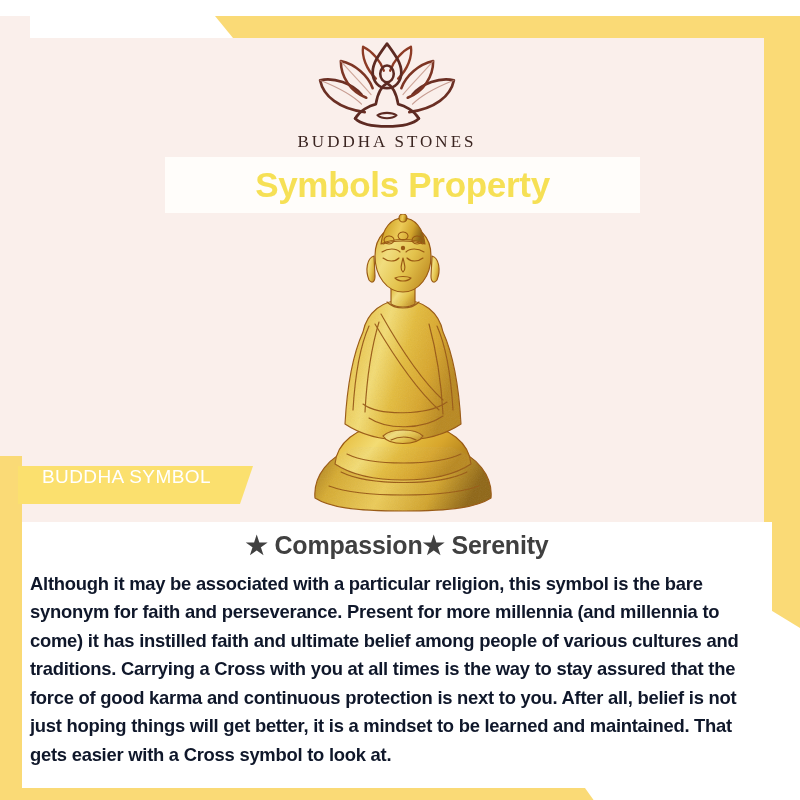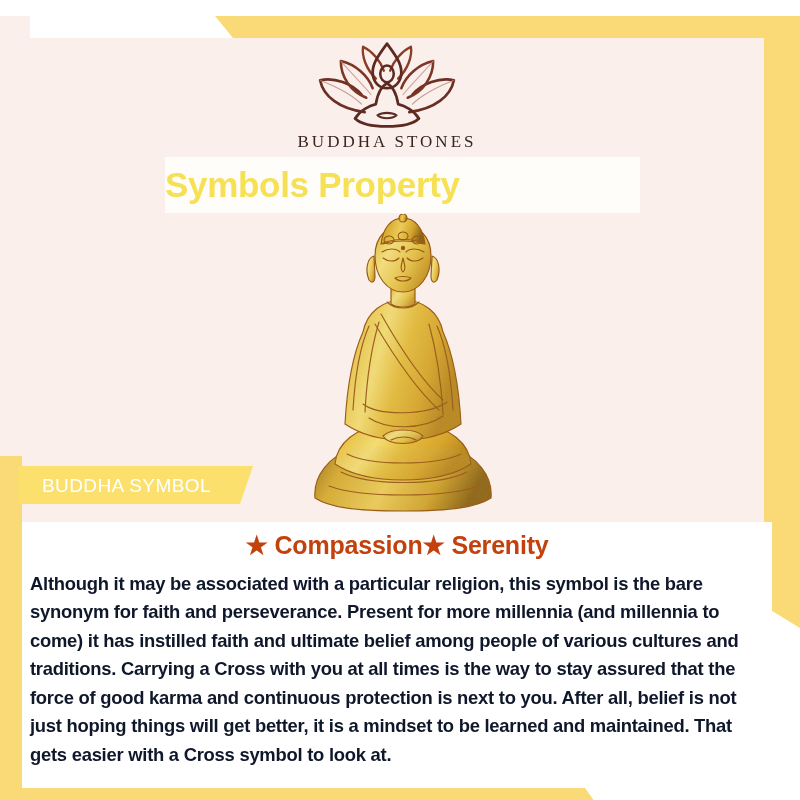--- a/index.html
+++ b/index.html
@@ -90,20 +90,21 @@
   }
 
   
   .title-band {
     position: absolute;
     left: 165px; top: 141px;
     width: 475px; height: 56px;
     background: #fffdfa;
     display: flex;
     align-items: center;
+    justify-content: center;
   }
   .title-text {
     font-family: "Liberation Sans", sans-serif;
     font-size: 35px;
     font-weight: bold;
     color: #f6e055;
     letter-spacing: -0.3px;
     white-space: nowrap;
   }
 
@@ -116,21 +117,20 @@
   .buddha-wrap svg { display: block; }
 
   
   .ribbon {
     position: absolute;
     left: 18px; top: 450px;
     width: 235px; height: 40px;
     background: #fbe06e;
     clip-path: polygon(0 0, 235px 0, 222px 38px, 0 38px);
     display: flex;
-    align-items: center;
   }
   .ribbon-label {
     padding-left: 24px;
     color: #ffffff;
     font-size: 19px;
     letter-spacing: 0.4px;
     font-weight: 400;
     white-space: nowrap;
   }
 
@@ -140,21 +140,21 @@
     left: 22px; top: 506px;
     width: 750px; height: 266px;
     background: #ffffff;
   }
   .subtitle {
     margin: 0;
     padding-top: 9px;
     text-align: center;
     font-size: 25px;
     font-weight: bold;
-    color: #c2410c;
+    color: #404040;
     letter-spacing: -0.2px;
     white-space: nowrap;
   }
   .body-copy {
     margin: 0;
     padding: 10px 14px 0 8px;
     font-size: 18.4px;
     line-height: 1.545;
     color: #0f172a;
     font-weight: bold;

